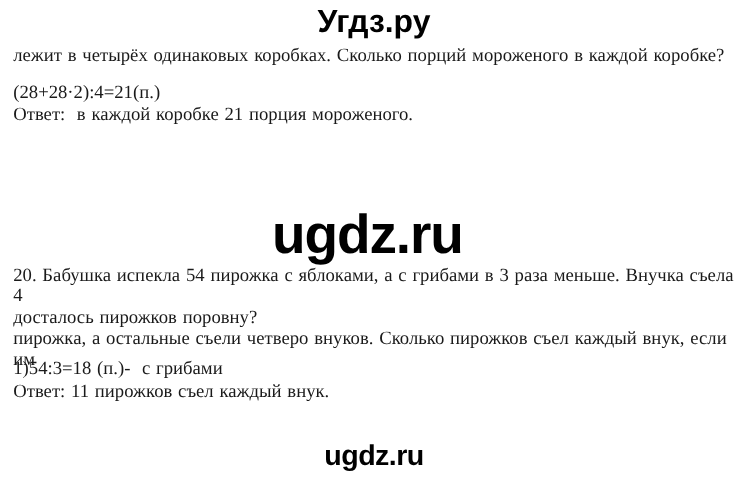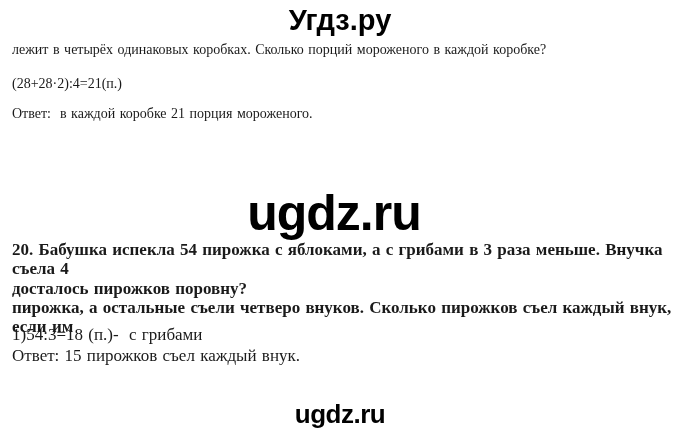--- a/index.html
+++ b/index.html
@@ -25,28 +25,28 @@
     font-family: "Liberation Sans", sans-serif;
     font-weight: bold;
     font-size: 29px;
     line-height: 34px;
     color: #000000;
     letter-spacing: 0px;
   }
   .bodyline {
     position: absolute;
     left: 12px;
-    font-size: 14px;
+    font-size: 17px;
     line-height: 20px;
     white-space: pre-wrap;
     word-spacing: 1px;
   }
   .q19 { top: 40px; width: 660px; }
   .sol19 { top: 74px; }
-  .ans19 { top: 104px; }
+  .ans19 { top: 94px; }
   .wm-large {
     position: absolute;
     top: 187px;
     left: 0;
     right: 12px;
     text-align: center;
     font-family: "Liberation Sans", sans-serif;
     font-weight: bold;
     font-size: 50px;
     line-height: 52px;
@@ -55,21 +55,21 @@
   }
   .q20 {
     position: absolute;
     left: 12px;
     top: 240px;
     width: 660px;
     font-size: 17px;
     line-height: 19.3px;
     word-spacing: 1px;
   }
-  .q20 > div { white-space: pre-wrap; font-weight: bold; }
+  .q20 > div { white-space: pre-wrap; }
   .sol20 {
     position: absolute;
     left: 12px;
     top: 324px;
     width: 660px;
     font-size: 17px;
     line-height: 21.3px;
     word-spacing: 1px;
   }
   .sol20 > div { white-space: pre-wrap; }
@@ -103,18 +103,18 @@
   <div class="wm-large">ugdz.ru</div>
 
   <div class="q20">
     <div>20. Бабушка испекла 54 пирожка с яблоками, а с грибами в 3 раза меньше. Внучка съела 4</div>
     <div>досталось пирожков поровну?</div>
     <div>пирожка, а остальные съели четверо внуков. Сколько пирожков съел каждый внук, если им</div>
   </div>
 
   <div class="sol20">
     <div>1)54:3=18 (п.)-  с грибами</div>
-    <div>Ответ: 15 пирожков съел каждый внук.</div>
+    <div>Ответ: 11 пирожков съел каждый внук.</div>
   </div>
 
   <div class="wm-footer">ugdz.ru</div>
 
 </div>
 
 </body></html>

